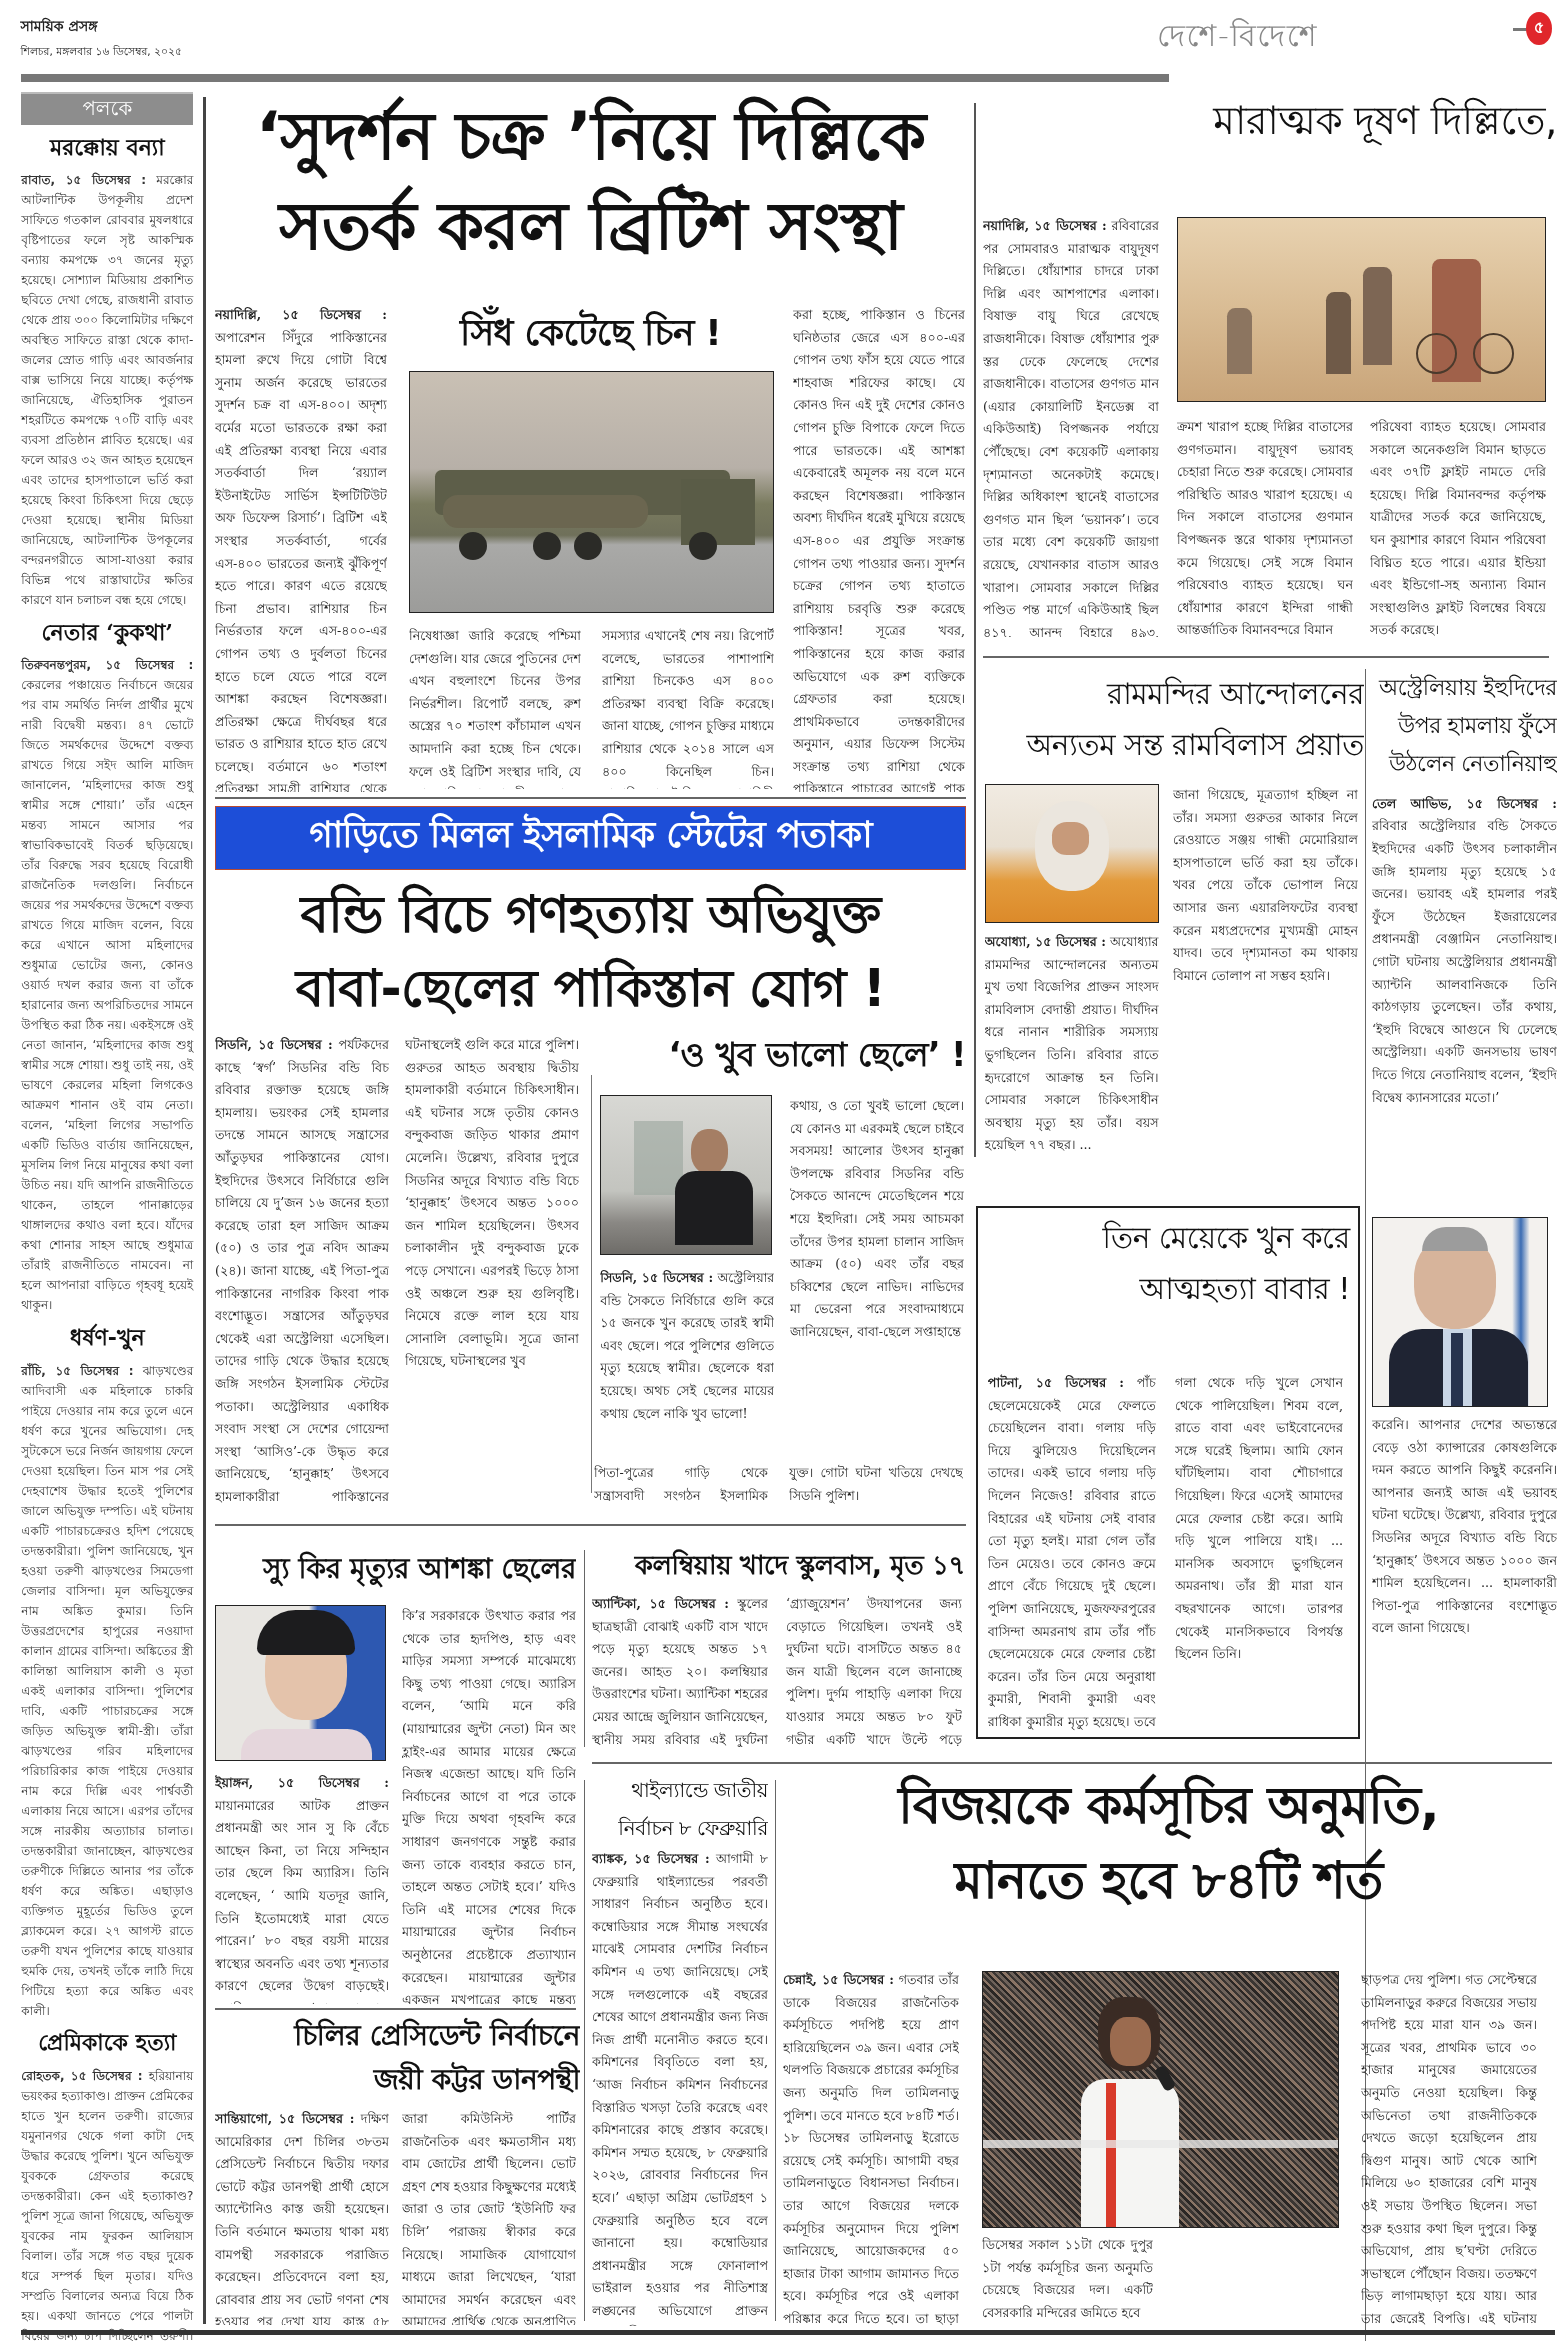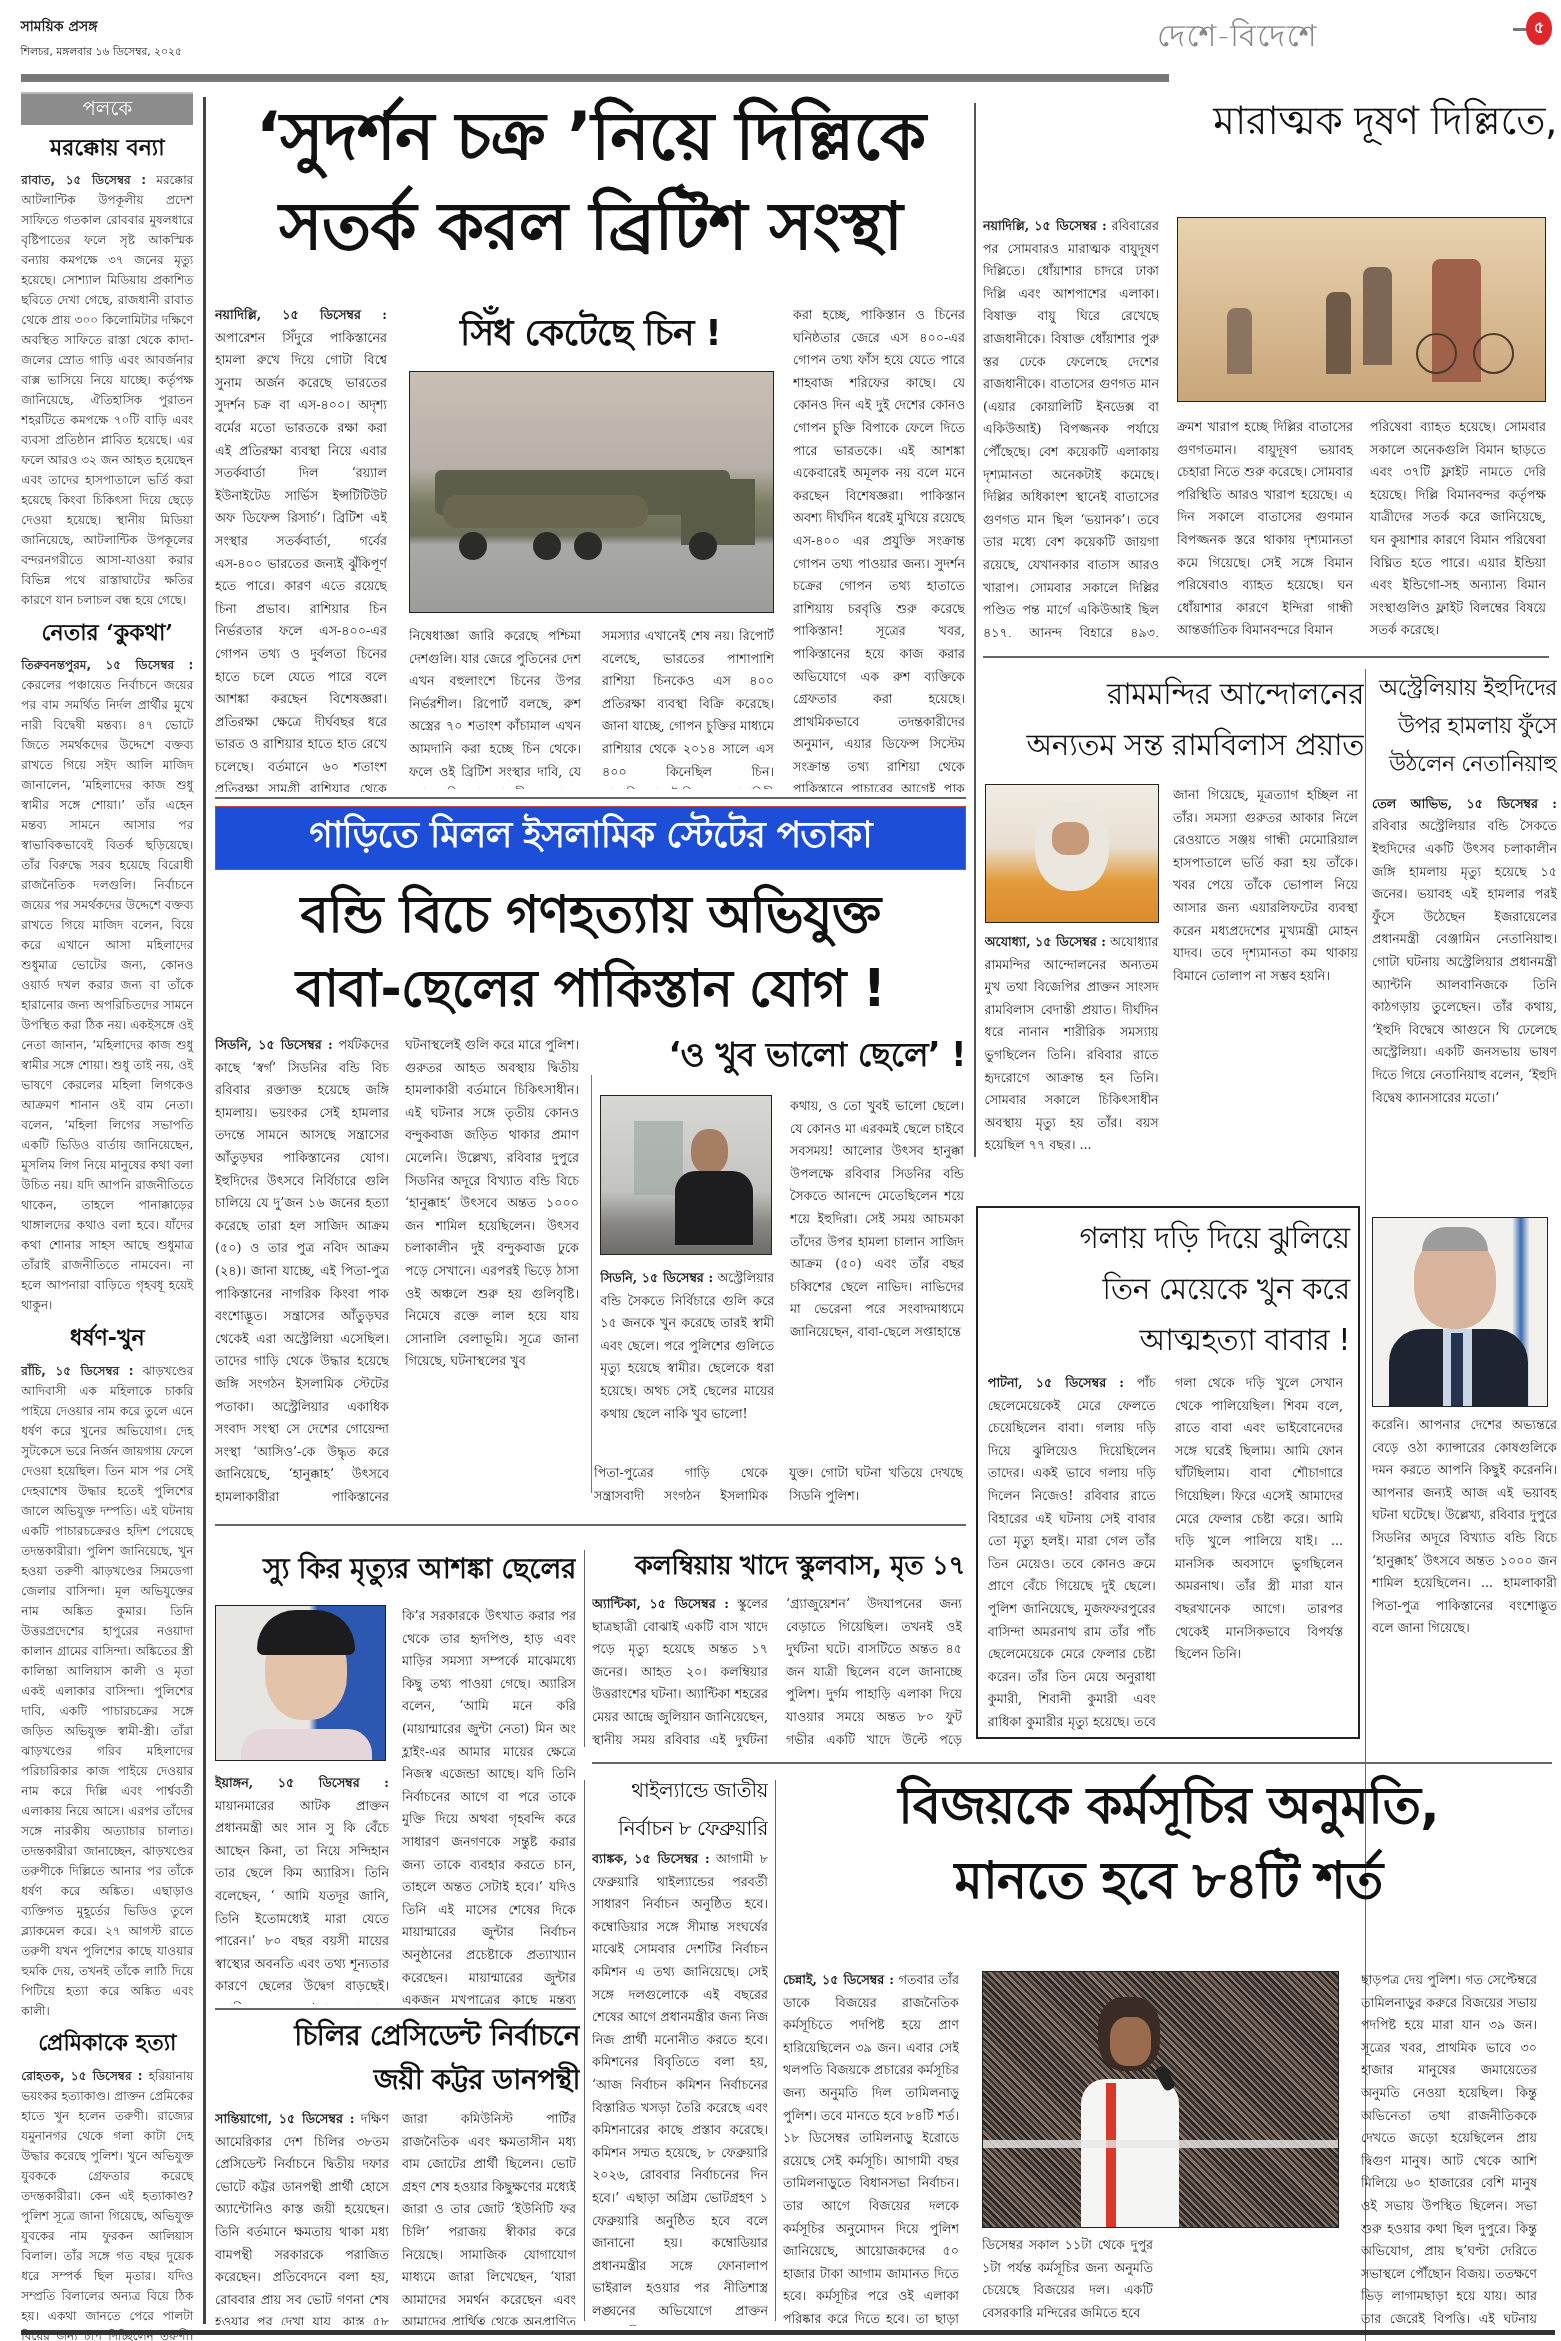--- a/index.html
+++ b/index.html
@@ -173,21 +173,20 @@
     <div style="position:absolute;left:49px;top:8.2px;width:66px;height:24.6px;border-radius:33px 33px 0 0;background:#9c9c9c"></div>
     <div style="position:absolute;left:16.4px;top:111px;width:139px;height:82px;background:#1f2433;border-radius:33px 33px 0 0"></div>
     <div style="position:absolute;left:70px;top:111px;width:29px;height:82px;background:#c9d6e6"></div>
     <div style="position:absolute;left:78px;top:115px;width:12.3px;height:78px;background:#27334e"></div>
   </div>
 
   <p class="txt" style="height:345px;overflow:hidden">করেনি। আপনার দেশের অভ্যন্তরে বেড়ে ওঠা ক্যান্সারের কোষগুলিকে দমন করতে আপনি কিছুই করেননি। আপনার জন্যই আজ এই ভয়াবহ ঘটনা ঘটেছে। উল্লেখ্য, রবিবার দুপুরে সিডনির অদূরে বিখ্যাত বন্ডি বিচে ‘হানুক্কাহ’ উৎসবে অন্তত ১০০০ জন শামিল হয়েছিলেন। ... হামলাকারী পিতা-পুত্র পাকিস্তানের বংশোদ্ভূত বলে জানা গিয়েছে।</p>
 </div>
 
 <div class="abs" style="left:976px;top:1206px;width:384px;height:533px;border:2.5px solid #222;overflow:hidden;padding:4.9px 8.2px">
-  <div class="hl2" style="font-size:29.5px;line-height:51px">গলায় দড়ি দিয়ে ঝুলিয়ে</div>
   <div class="hl2" style="font-size:29.5px;line-height:51px">তিন মেয়েকে খুন করে</div>
   <div class="hl2" style="font-size:29.5px;line-height:51px">আত্মহত্যা বাবার !</div>
   <div class="abs" style="left:9.8px;top:164px;width:168px;height:361px;overflow:hidden">
     <p class="txt"><span class="dl">পাটনা, ১৫ ডিসেম্বর :</span> <span>পাঁচ ছেলেমেয়েকেই মেরে ফেলতে চেয়েছিলেন বাবা। গলায় দড়ি দিয়ে ঝুলিয়েও দিয়েছিলেন তাদের। একই ভাবে গলায় দড়ি দিলেন নিজেও! রবিবার রাতে বিহারের এই ঘটনায় সেই বাবার তো মৃত্যু হলই। মারা গেল তাঁর তিন মেয়েও। তবে কোনও ক্রমে প্রাণে বেঁচে গিয়েছে দুই ছেলে। পুলিশ জানিয়েছে, মুজফফরপুরের বাসিন্দা অমরনাথ রাম তাঁর পাঁচ ছেলেমেয়েকে মেরে ফেলার চেষ্টা করেন। তাঁর তিন মেয়ে অনুরাধা কুমারী, শিবানী কুমারী এবং রাধিকা কুমারীর মৃত্যু হয়েছে। তবে বেঁচে গিয়েছে দুই ছেলে শিবম কুমার এবং চন্দন কুমার।</span></p>
   </div>
   <div class="abs" style="left:197px;top:164px;width:168px;height:361px;overflow:hidden">
       <p class="txt">গলা থেকে দড়ি খুলে সেখান থেকে পালিয়েছিল। শিবম বলে, রাতে বাবা এবং ভাইবোনেদের সঙ্গে ঘরেই ছিলাম। আমি ফোন ঘাঁটছিলাম। বাবা শৌচাগারে গিয়েছিল। ফিরে এসেই আমাদের মেরে ফেলার চেষ্টা করে। আমি দড়ি খুলে পালিয়ে যাই। ... মানসিক অবসাদে ভুগছিলেন অমরনাথ। তাঁর স্ত্রী মারা যান বছরখানেক আগে। তারপর থেকেই মানসিকভাবে বিপর্যস্ত ছিলেন তিনি।</p>
     </div>
 </div>
 

